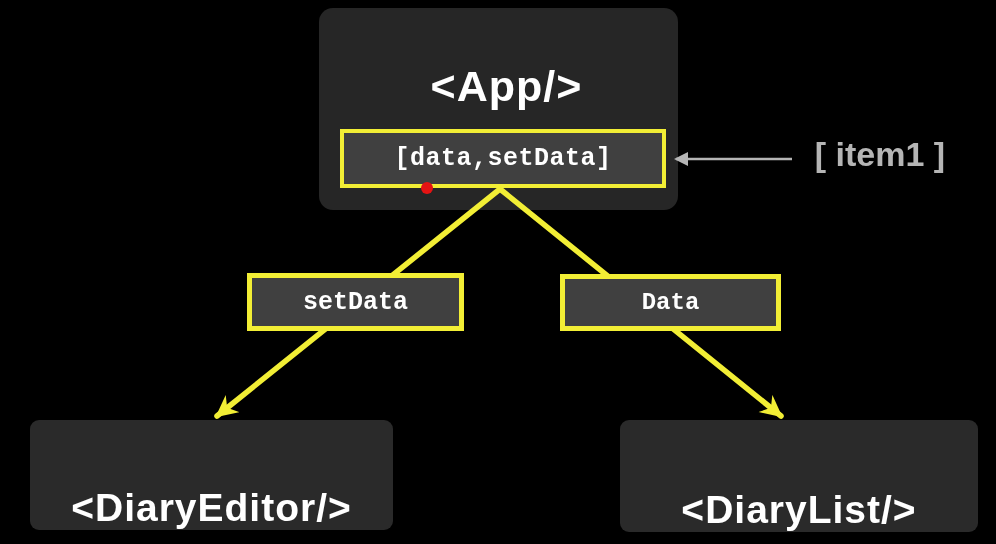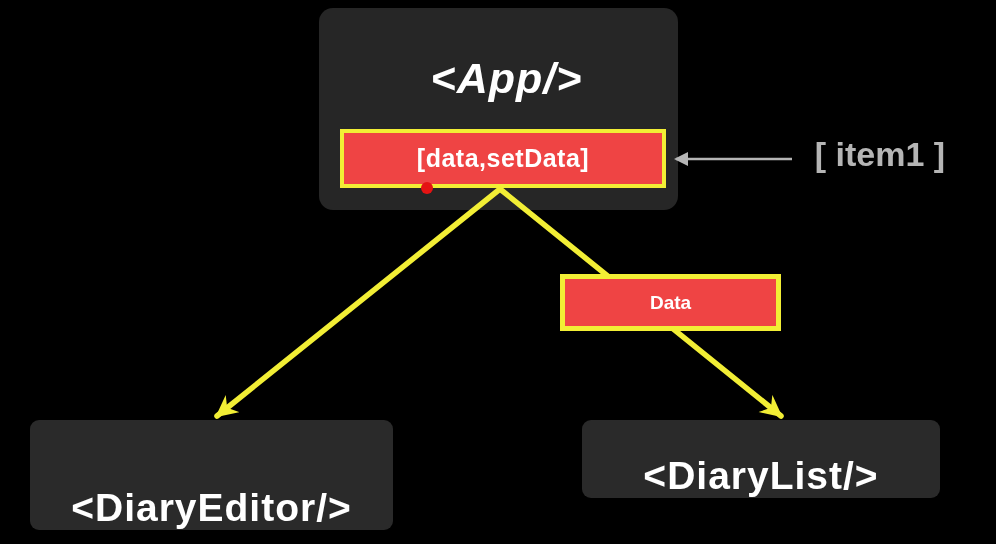--- a/index.html
+++ b/index.html
@@ -17,51 +17,51 @@
     color:var(--text,#fff);
     box-sizing:border-box;
   }
   #app-box{
     left:319px;top:8px;width:359px;height:202px;
     background:var(--panel,#262626);
     border-radius:14px;
     z-index:1;
   }
   #app-label{
-    left:319px;top:48px;width:375px;height:60px;
+    left:319px;top:56px;width:375px;height:60px;
     font-size:43px;letter-spacing:1px;
     z-index:2;
-    font-style:italic;
   }
   .hook-box{
-    background:#ef4444;
+    background:#404040;
     border:4px solid var(--accent-yellow,#f2ee35);
     z-index:4;
+    font-family:Liberation Mono, monospace;
   }
   #state-box{
     left:340px;top:129px;width:326px;height:59px;
     font-size:25px;letter-spacing:0.5px;
   }
   #setdata-box{
     left:247px;top:273px;width:217px;height:58px;
     border-width:5px;font-size:25px;
   }
   #data-box{
     left:560px;top:274px;width:221px;height:57px;
-    border-width:5px;font-size:19px;
+    border-width:5px;font-size:24px;
   }
   .leaf-box{
     background:var(--leaf-panel,#2a2a2a);
     border-radius:9px;
     font-size:39px;letter-spacing:1px;
     z-index:1;
     align-items:flex-end;
   }
   #editor-box{left:30px;top:420px;width:363px;height:110px;}
-  #list-box{left:582px;top:420px;width:358px;height:78px;}
+  #list-box{left:620px;top:420px;width:358px;height:112px;}
   #red-dot{
     position:absolute;left:421px;top:182px;width:12px;height:12px;
     border-radius:50%;
     background:var(--red-dot,#e51313);
     z-index:6;
   }
   #item1-label{
     position:absolute;left:795px;top:132px;width:170px;height:44px;
     display:flex;align-items:center;justify-content:center;
     font-size:34px;
@@ -97,20 +97,23 @@
     <line class="y-line" x1="500" y1="189" x2="217" y2="416" marker-end="url(#yhead)"></line>
     <line class="y-line" x1="500" y1="189" x2="781" y2="416" marker-end="url(#yhead)"></line>
     <line class="g-line" x1="792" y1="159" x2="676" y2="159" marker-end="url(#ghead)"></line>
   </svg>
 
   <div class="node hook-box" id="state-box">
     <span>[data,setData]</span>
   </div>
   <div id="red-dot"></div>
 
+  <div class="node hook-box" id="setdata-box">
+    <span>setData</span>
+  </div>
   <div class="node hook-box" id="data-box">
     <span>Data</span>
   </div>
 
   <div class="node leaf-box" id="editor-box">
     <span>&lt;DiaryEditor/&gt;</span>
   </div>
   <div class="node leaf-box" id="list-box">
     <span>&lt;DiaryList/&gt;</span>
   </div>

